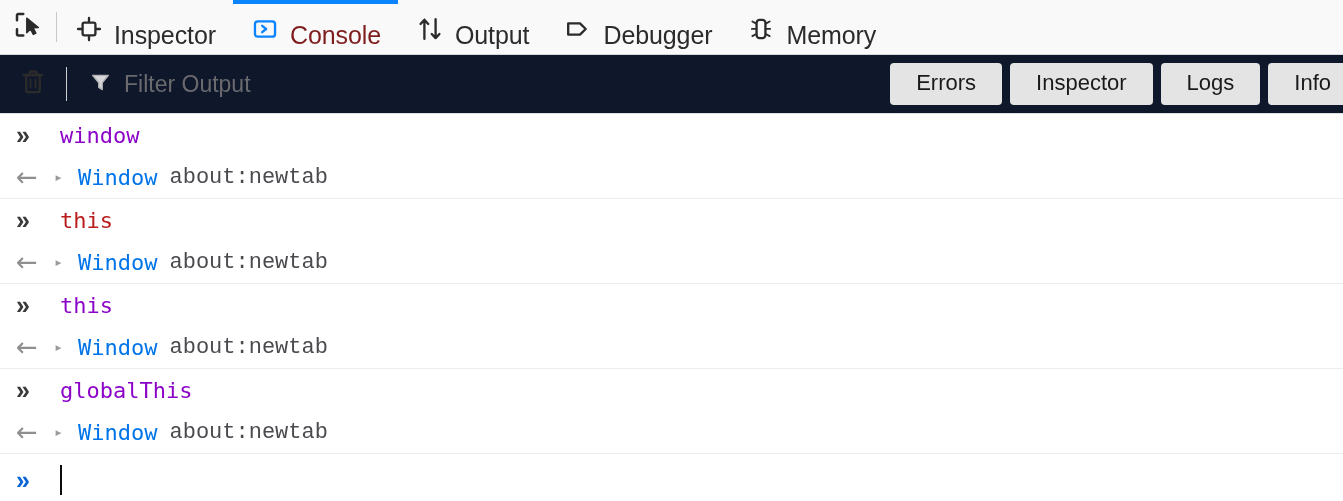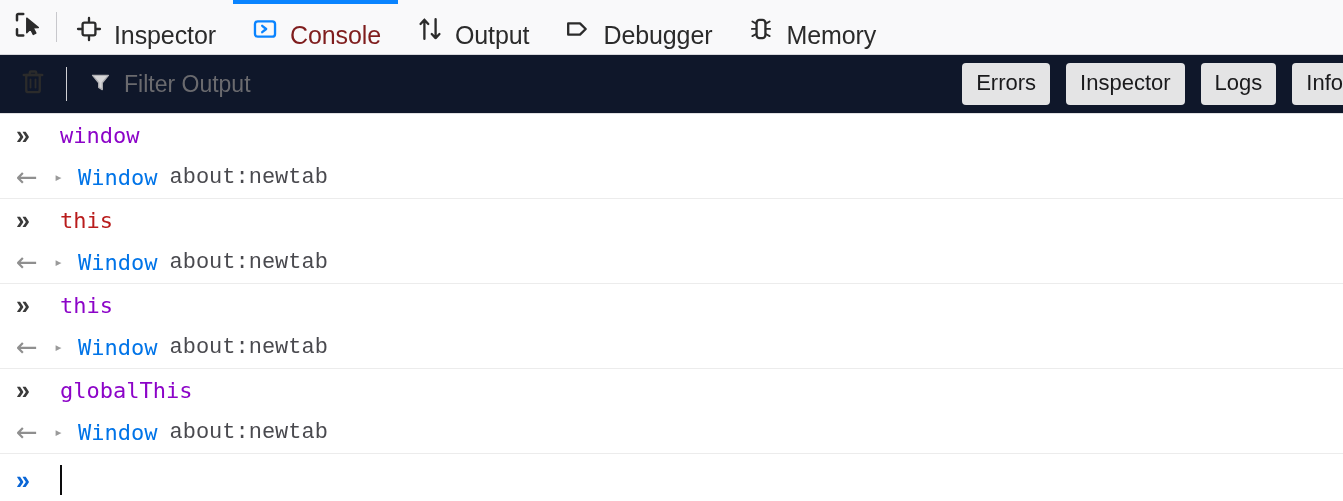--- a/index.html
+++ b/index.html
@@ -108,26 +108,25 @@
     display: flex;
     align-items: center;
     gap: 8px;
     padding-right: 0;
     flex: 0 0 auto;
     margin-right: -14px;
   }
   .fbtn {
     background: #e4e4e5;
     border-radius: 4px;
-    padding: 7px 14px 9px;
+    padding: 7px 26px 9px;
     font-size: 22px;
     color: #1a1a1c;
     white-space: nowrap;
     cursor: default;
-    margin-left: 8px;
   }
 
   
   .output {
     background: #ffffff;
   }
   .group { border-bottom: 1px solid #ececec; }
   .row {
     display: flex;
     align-items: center;

